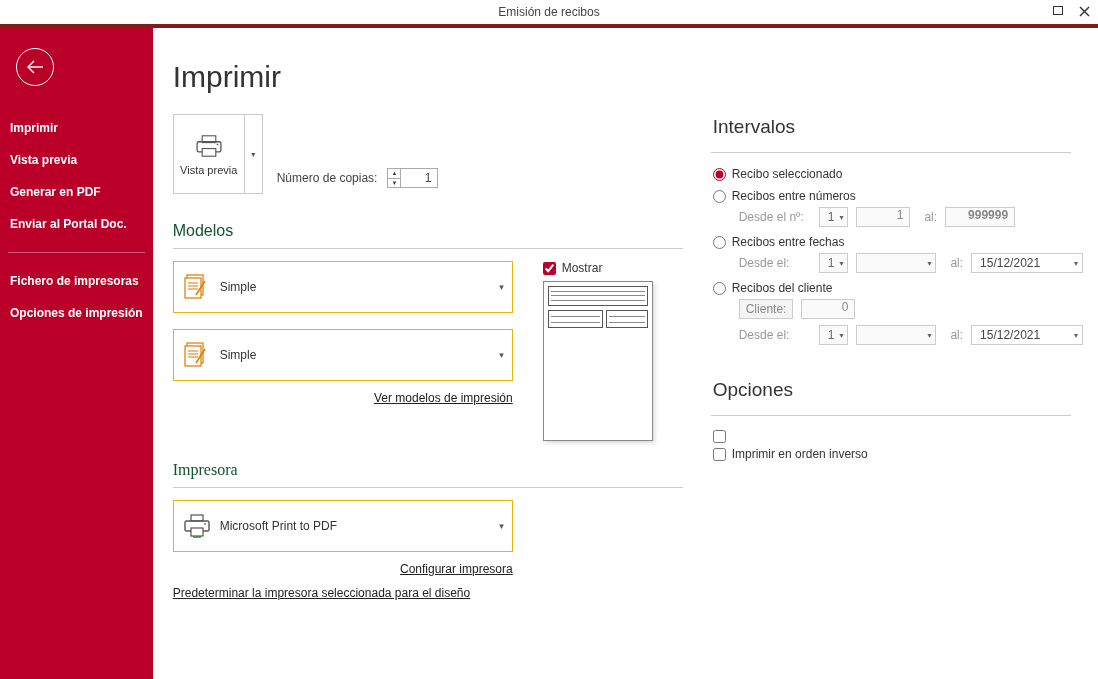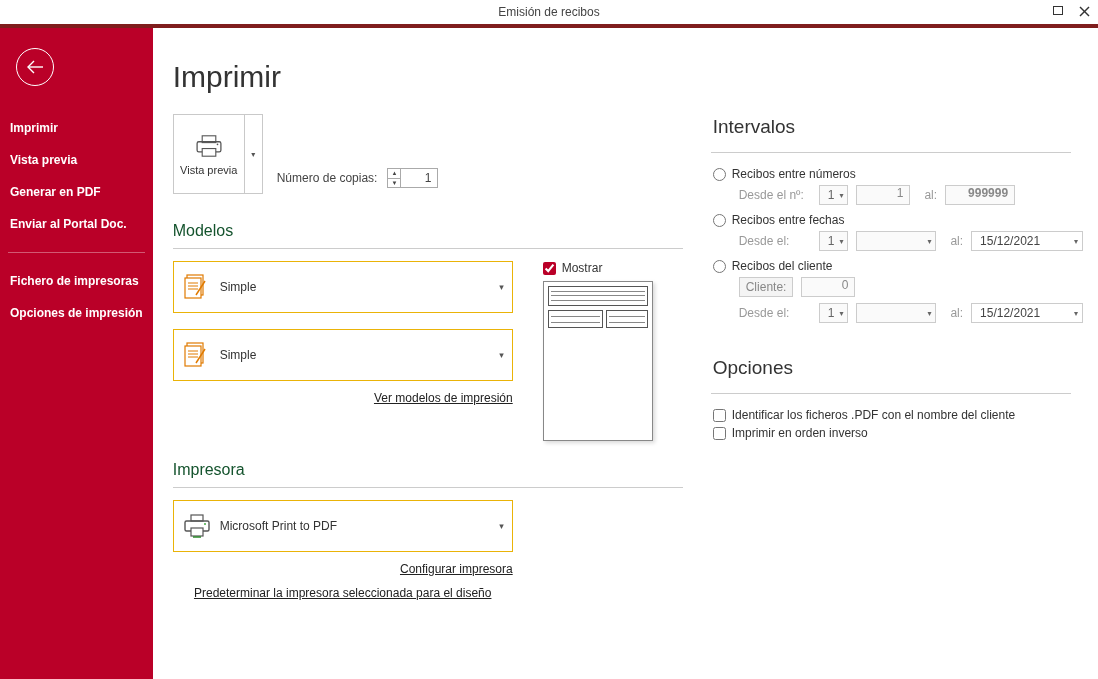--- a/index.html
+++ b/index.html
@@ -121,21 +121,21 @@
     padding: 0 8px 0 6px;
     cursor:pointer;
     position:relative;
     margin-bottom: 16px;
   }
   .combo .combo-icon { width:34px; height:32px; display:flex;align-items:center;justify-content:center; }
   .combo .combo-label { font-size:12px; color:#333; margin-left:6px; }
   .combo .combo-arrow { margin-left:auto; font-size:9px; color:#555; }
   .linkrow { text-align:right; margin-top: -6px; margin-bottom:10px; width:340px;}
   .linkrow a, .linkrow span { color:#222; text-decoration:underline; cursor:pointer; font-size:12px; }
-  .centerlink { text-align:center; width:340px; }
+  .centerlink { width:340px; }
   .centerlink span { color:#222; text-decoration:underline; cursor:pointer; font-size:12px; }
   .check-row { display:flex; align-items:center; gap:6px; font-size:12px; color:#333; margin-bottom:6px;}
   .check-row input[type=checkbox]{ width:13px;height:13px; accent-color:#ba0028;}
   .preview-thumb {
     border:1px solid #888;
     width: 110px; height: 160px;
     background:#fff;
     box-shadow: 2px 2px 4px rgba(0,0,0,0.15);
     padding:4px;
   }
@@ -294,21 +294,21 @@
                 </div>
               <div class="pvcell" style="flex:1">
                   <div class="pvline"></div>
                   <div class="pvline"></div>
                 </div>
             </div>
           </div>
         </div>
       </div>
 
-      <h2 class="section" style="margin-top:20px;">Impresora</h2>
+      <h2 class="section" style="margin-top:20px;font-family:Liberation Serif, serif;">Impresora</h2>
       <div class="subsection-divider"></div>
 
       <div class="combo" style="width:340px;">
         <div class="combo-icon">
           <svg width="30" height="26" viewBox="0 0 30 26">
             <rect x="3" y="8" width="24" height="10" rx="1.5" fill="none" stroke="#555" stroke-width="1.4"></rect>
             <rect x="9" y="2" width="12" height="6" fill="none" stroke="#555" stroke-width="1.2"></rect>
             <rect x="9" y="15" width="12" height="8" fill="#fff" stroke="#555" stroke-width="1.2"></rect>
             <circle cx="23" cy="11" r="1" fill="#4a4"></circle>
             <line x1="11" y1="24" x2="19" y2="24" stroke="#2a8a2a" stroke-width="1.5"></line>
@@ -322,20 +322,26 @@
       </div>
       <div class="centerlink">
         <span>Predeterminar la impresora seleccionada para el diseño</span>
       </div>
     </div>
 
     <div class="rightcol">
       <h2 class="right-h2">Intervalos</h2>
       <div class="right-sec-div"></div>
 
+      <div class="interval-group">
+        <div class="radio-row">
+          <input type="radio" name="intv" checked="" style="">
+          <span>Recibo seleccionado</span>
+        </div>
+      </div>
 
       <div class="interval-group">
         <div class="radio-row">
           <input type="radio" name="intv" style="">
           <span>Recibos entre números</span>
         </div>
         <div class="subfields">
           <span class="field-label">Desde el nº:</span>
           <div class="small-combo">
             <span>1</span>
@@ -396,21 +402,20 @@
           </div>
         </div>
       </div>
 
       <h2 class="right-h2" style="margin-top:34px;">Opciones</h2>
       <div class="right-sec-div"></div>
 
       <div class="options-checks">
         <div class="check-row">
           <input type="checkbox" style="">
-          <span>Identificar los ficheros .PDF con el nombre del cliente</span>
         </div>
         <div class="check-row">
           <input type="checkbox" style="">
           <span>Imprimir en orden inverso</span>
         </div>
       </div>
 
     </div>
   </div>
 </div>

